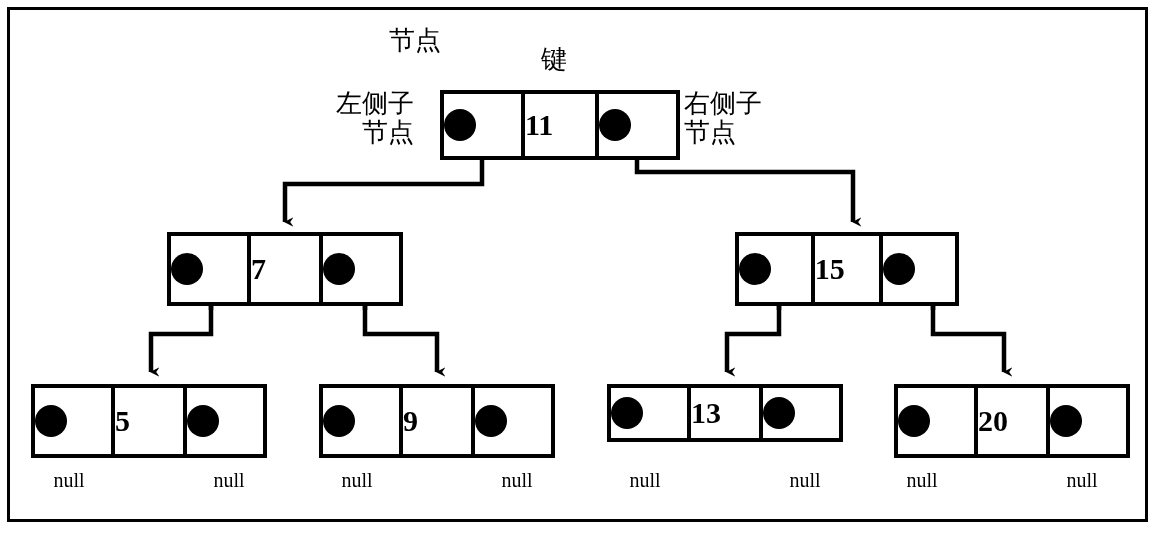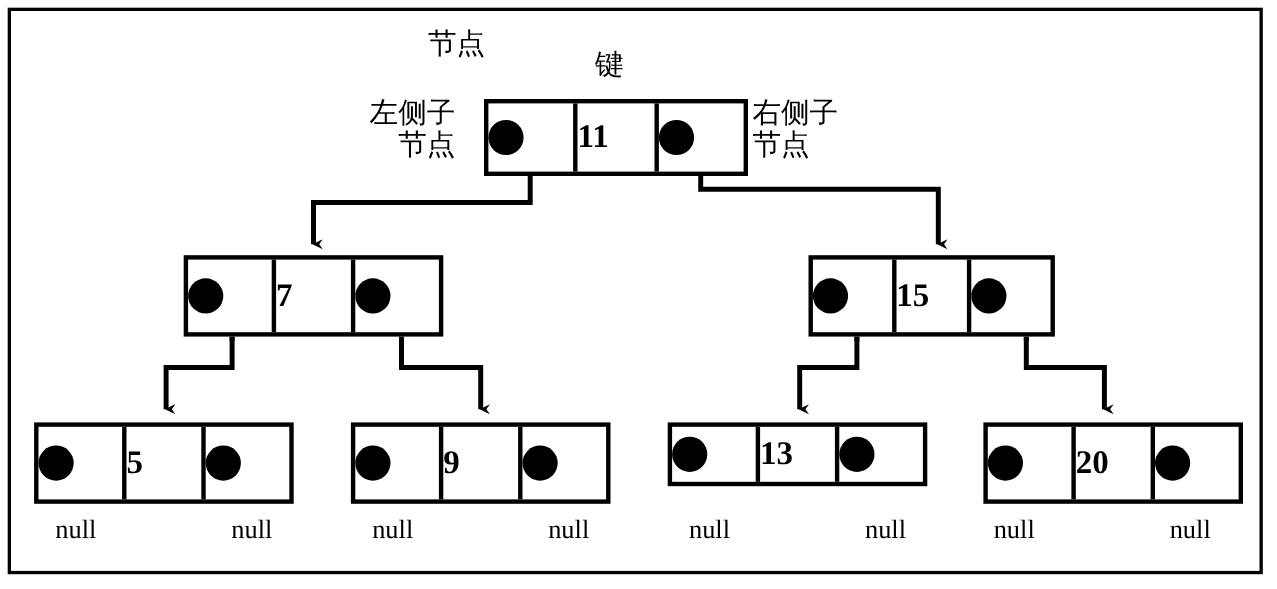--- a/index.html
+++ b/index.html
@@ -68,21 +68,21 @@
     position: absolute;
     color: #000000;
     font-size: 26px;
     line-height: 1.12;
     white-space: pre;
     font-family: "DejaVu Serif", "Liberation Serif", serif;
   }
   .nullcap {
     position: absolute;
     color: #000000;
-    font-size: 24px;
+    font-size: 20px;
     line-height: 1;
     font-family: "Liberation Serif", "DejaVu Serif", serif;
     text-align: center;
   }
 </style>
 </head>
 <body>
 
 <div id="canvas">
 

